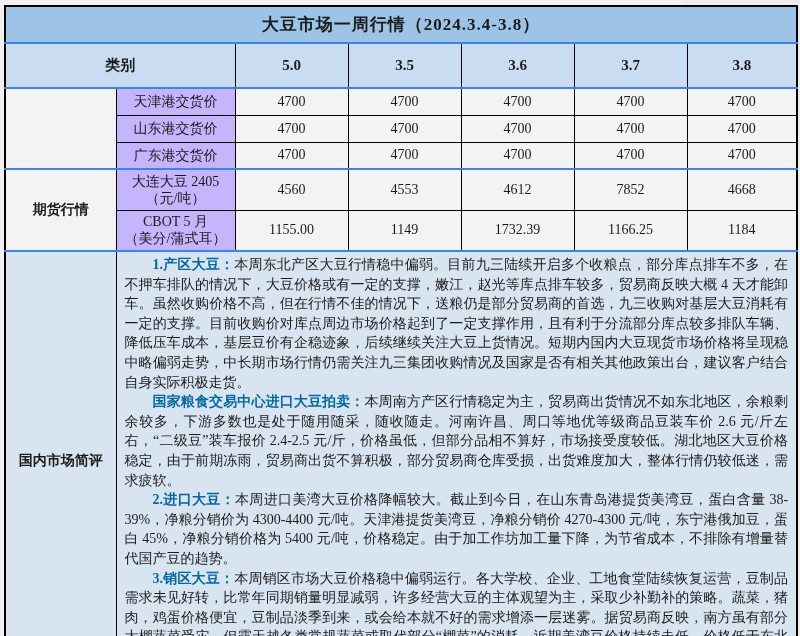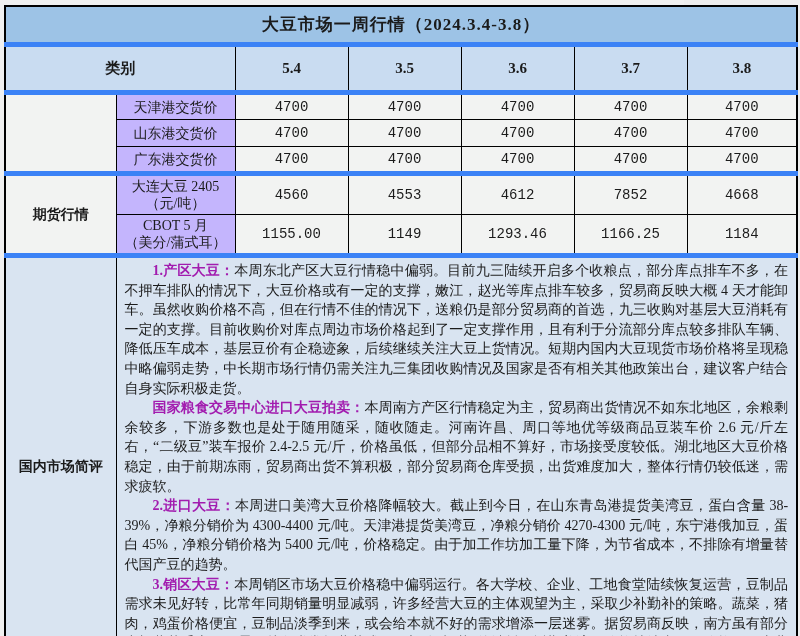--- a/index.html
+++ b/index.html
@@ -7,44 +7,44 @@
     width:684px; height:636px; box-sizing:border-box;
     padding:5px 4px 5px 4px; background:#f0f0f0;
     font-family:"Liberation Serif","DejaVu Serif",serif;
     color:#1b1b1b;
   }
   table.doc {
     border-collapse:collapse; table-layout:fixed;
     width:792px; border:2px solid #000;
   }
   td { border:1px solid #000; padding:0 2px; overflow:hidden; }
-  tr.gtop td { border-top:5px solid #3b82f6; }
+  tr.gtop td { border-top:2px solid #3b82f6; }
 
   td.title-cell {
     background:var(--title-bg,#9dc3e6); text-align:center;
     font-weight:bold; font-size:17px; height:35px; letter-spacing:1px;
   }
   td.hdr {
     background:var(--header-bg,#c9dcf1); text-align:center;
     font-weight:bold; font-size:15px; height:43px;
   }
   td.side { text-align:center; background:#f2f3f2; font-size:14px; }
   td.side.bold { font-weight:bold; }
   td.sub  { text-align:center; background:#c4b5fd; font-size:14px; line-height:17px; }
-  td.val  { text-align:center; background:#f2f3f2; font-size:14px;font-family:Liberation Mono, monospace; }
+  td.val  { text-align:center; background:#f2f3f2; font-size:14px; }
   tr.r27 { height:27px; }
   tr.r41 { height:41px; }
 
   td.cbg { background:var(--comment-bg,#d9e4f1); }
   td.body {
     padding:3px 8px 3px 8px; font-size:14px; line-height:19.6px;
     text-align:justify;
   }
   td.body p { margin:0; text-indent:2em; }
-  td.body b { color:#a21caf; }
+  td.body b { color:#0369a1; }
 </style>
 </head>
 <body>
 
 <div class="page">
   <table class="doc">
     <colgroup>
       <col style="width:111px">
         <col style="width:119px">
       <col style="width:113px">
@@ -54,21 +54,21 @@
         <col style="width:110px">
     </colgroup>
 
     <tbody>
         <tr>
       <td class="title-cell" colspan="7">大豆市场一周行情（2024.3.4-3.8）</td>
     </tr>
 
     <tr class="gtop">
       <td class="hdr" colspan="2">类别</td>
-      <td class="hdr">5.4</td>
+      <td class="hdr">5.0</td>
       <td class="hdr">3.5</td>
       <td class="hdr">3.6</td>
       <td class="hdr">3.7</td>
       <td class="hdr">3.8</td>
     </tr>
 
     <tr class="r27 gtop">
       <td class="side" rowspan="3"></td>
       <td class="sub">天津港交货价</td>
       <td class="val">4700</td>
@@ -106,21 +106,21 @@
       <td class="val">7852</td>
       <td class="val">4668</td>
     </tr>
     <tr class="r41">
       <td class="sub">
         <div>CBOT 5 月</div>
         <div>（美分/蒲式耳）</div>
       </td>
       <td class="val">1155.00</td>
       <td class="val">1149</td>
-      <td class="val">1293.46</td>
+      <td class="val">1732.39</td>
       <td class="val">1166.25</td>
       <td class="val">1184</td>
     </tr>
 
     <tr class="gtop">
       <td class="side bold cbg">国内市场简评</td>
       <td class="body cbg" colspan="6">
         <p><b>1.产区大豆：</b><span>本周东北产区大豆行情稳中偏弱。目前九三陆续开启多个收粮点，部分库点排车不多，在不押车排队的情况下，大豆价格或有一定的支撑，嫩江，赵光等库点排车较多，贸易商反映大概 4 天才能卸车。虽然收购价格不高，但在行情不佳的情况下，送粮仍是部分贸易商的首选，九三收购对基层大豆消耗有一定的支撑。目前收购价对库点周边市场价格起到了一定支撑作用，且有利于分流部分库点较多排队车辆、降低压车成本，基层豆价有企稳迹象，后续继续关注大豆上货情况。短期内国内大豆现货市场价格将呈现稳中略偏弱走势，中长期市场行情仍需关注九三集团收购情况及国家是否有相关其他政策出台，建议客户结合自身实际积极走货。</span></p>
         <p><b>国家粮食交易中心进口大豆拍卖：</b><span>本周南方产区行情稳定为主，贸易商出货情况不如东北地区，余粮剩余较多，下游多数也是处于随用随采，随收随走。河南许昌、周口等地优等级商品豆装车价 2.6 元/斤左右，“二级豆”装车报价 2.4-2.5 元/斤，价格虽低，但部分品相不算好，市场接受度较低。湖北地区大豆价格稳定，由于前期冻雨，贸易商出货不算积极，部分贸易商仓库受损，出货难度加大，整体行情仍较低迷，需求疲软。</span></p>
         <p><b>2.进口大豆：</b><span>本周进口美湾大豆价格降幅较大。截止到今日，在山东青岛港提货美湾豆，蛋白含量 38-39%，净粮分销价为 4300-4400 元/吨。天津港提货美湾豆，净粮分销价 4270-4300 元/吨，东宁港俄加豆，蛋白 45%，净粮分销价格为 5400 元/吨，价格稳定。由于加工作坊加工量下降，为节省成本，不排除有增量替代国产豆的趋势。</span></p>

